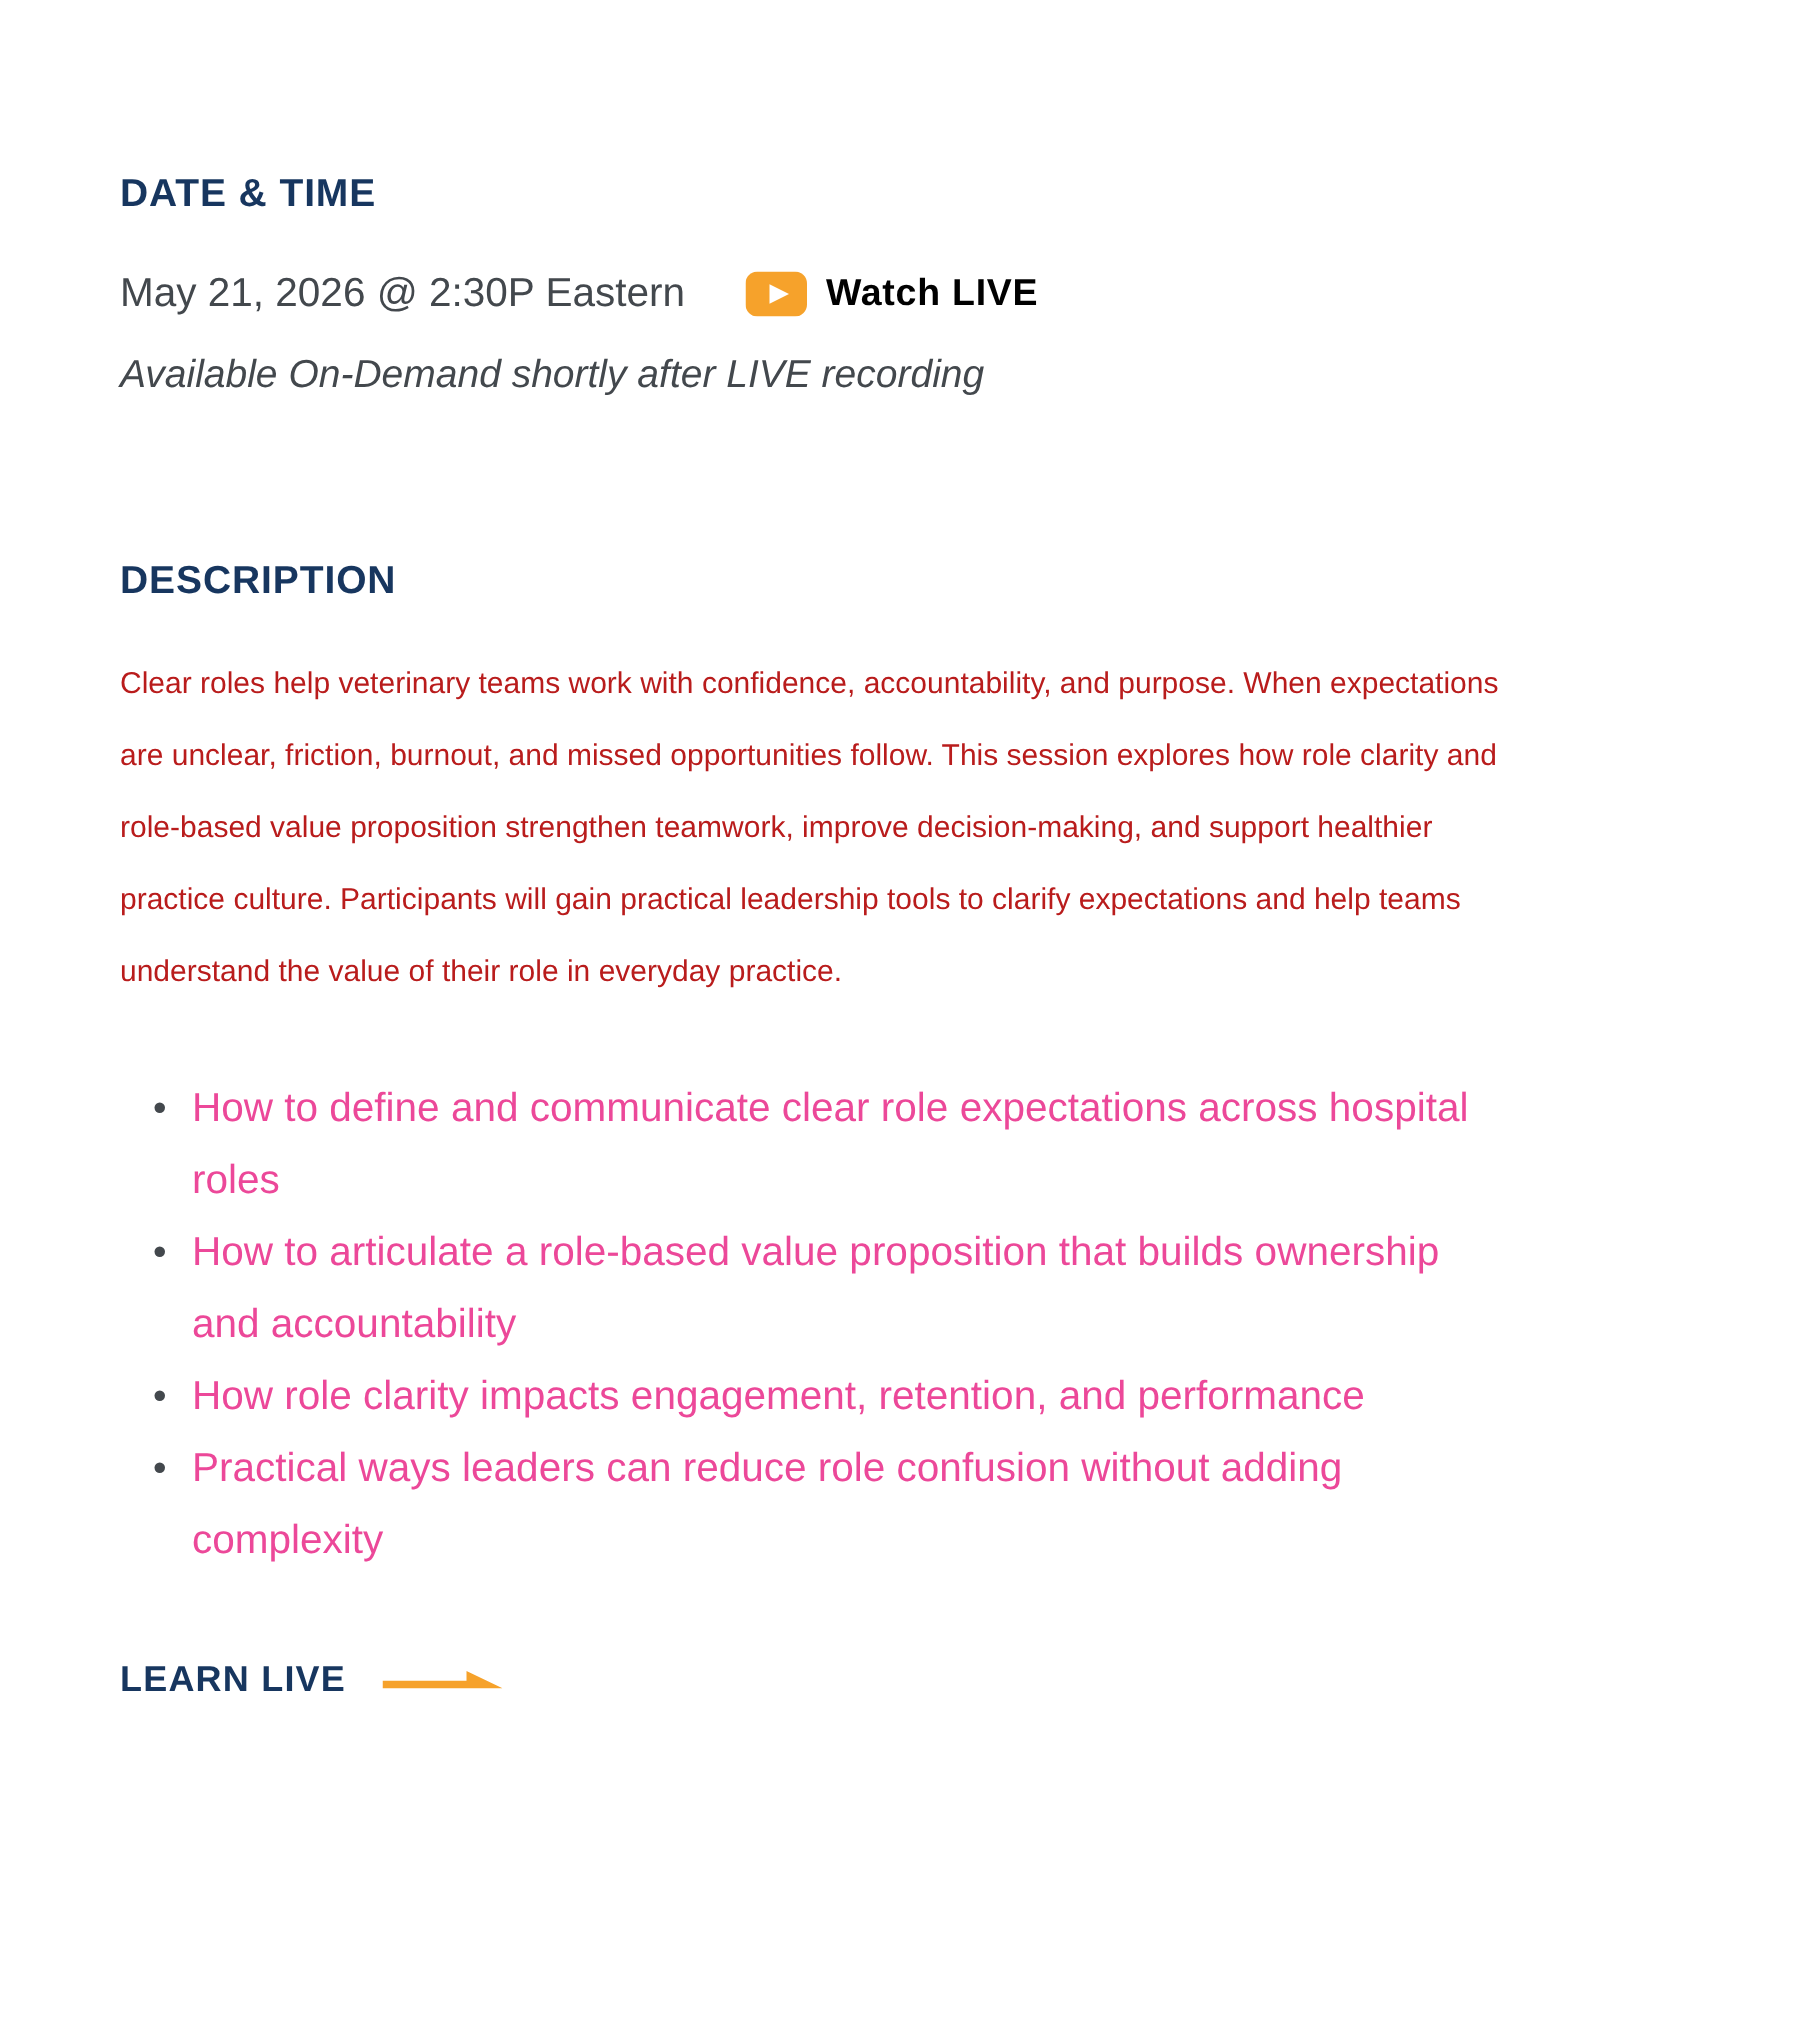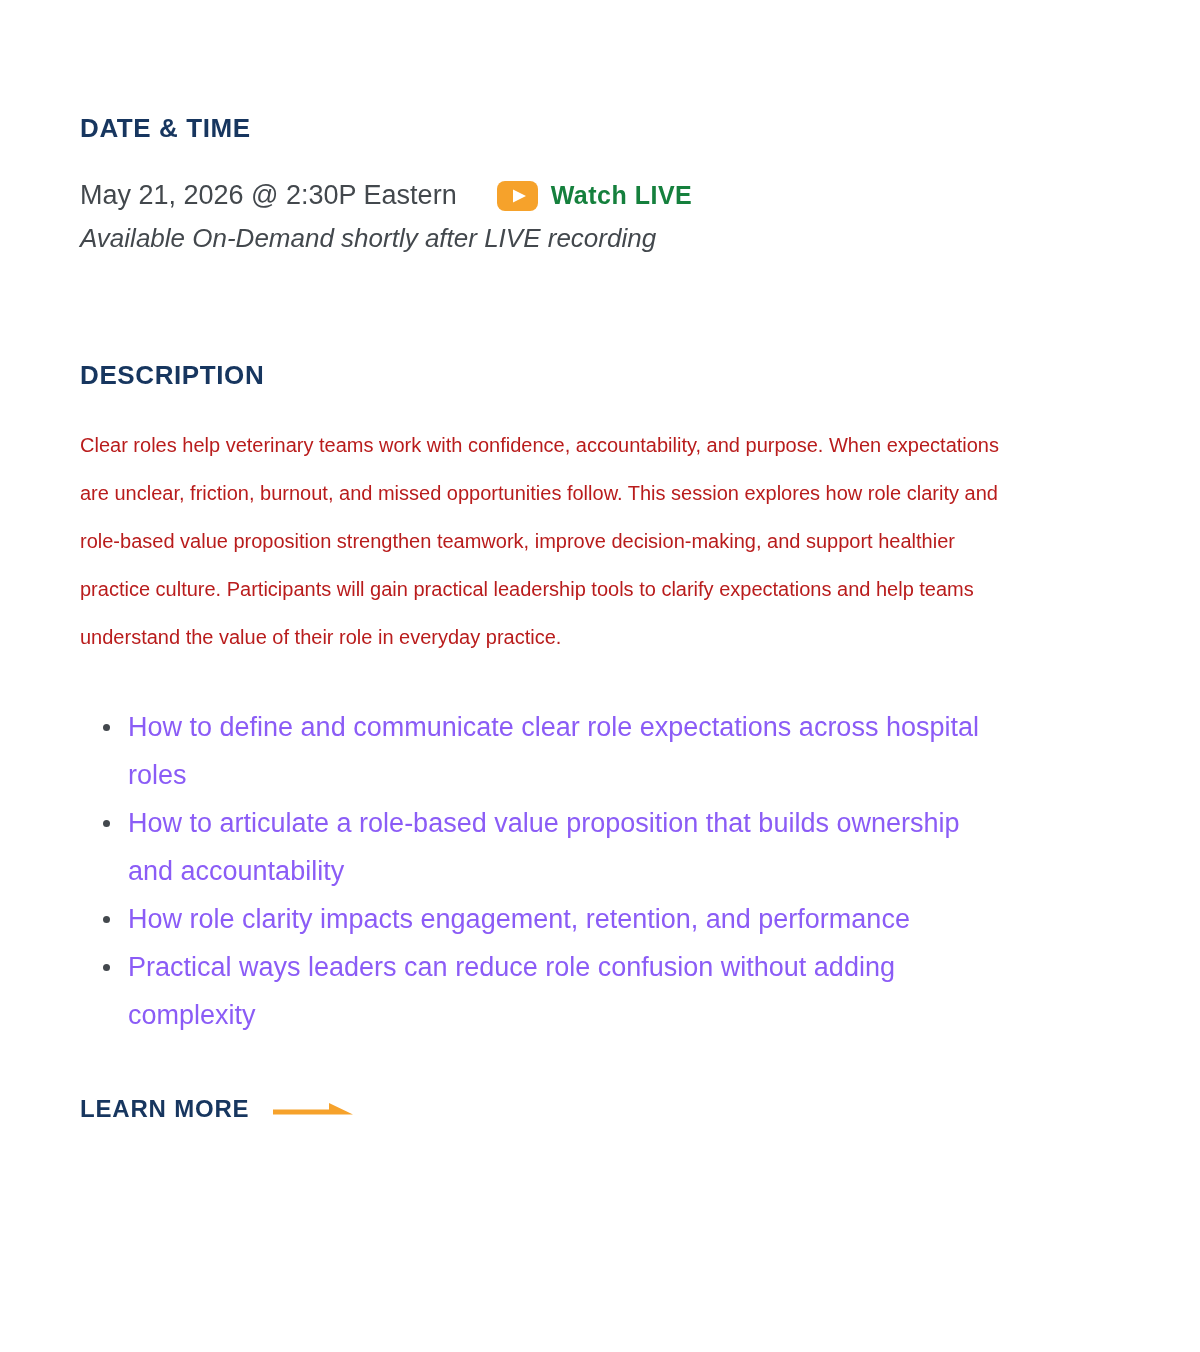--- a/index.html
+++ b/index.html
@@ -38,25 +38,25 @@
     margin-left: 28px;
     cursor: pointer;
     text-decoration: none;
   }
   .play-icon { display: inline-block; line-height: 0; }
   .watch-live-label {
     margin-left: 13px;
     font-size: 25px;
     font-weight: bold;
     letter-spacing: 0.5px;
-    color: #15803d;
+    color: #000000;
   }
 
   .availability-note {
-    margin-top: 12px;
+    margin-top: 23px;
     font-size: 26px;
     font-style: italic;
     color: #43484D;
   }
 
   .description-heading { margin-top: 106px; }
 
   .description-paragraph {
     margin-top: 30px;
     max-width: 980px;
@@ -68,21 +68,21 @@
   .bullet-list {
     margin-top: 42px;
     max-width: 980px;
     list-style: none;
   }
   .bullet-list li {
     position: relative;
     padding-left: 48px;
     font-size: 27px;
     line-height: 48px;
-    color: #8b5cf6;
+    color: #ec4899;
   }
   .bullet-list li::before {
     content: "";
     position: absolute;
     left: 23px;
     top: 21px;
     width: 7px;
     height: 7px;
     border-radius: 50%;
     background: #43484D;
@@ -135,21 +135,21 @@
 
   <ul class="bullet-list">
     <li>How to define and communicate clear role expectations across hospital roles</li>
     <li>How to articulate a role-based value proposition that builds ownership and accountability</li>
     <li>How role clarity impacts engagement, retention, and performance</li>
     <li>Practical ways leaders can reduce role confusion without adding complexity</li>
   </ul>
 
   <div class="learn-more-row">
     <a class="learn-more-link">
-      <span class="learn-more-label">LEARN MORE</span>
+      <span class="learn-more-label">LEARN LIVE</span>
       <span class="arrow-icon">
         <svg width="80" height="20" viewBox="0 0 80 20">
           <polygon points="0,10.5 56,10.5 56,4 80,15.5 0,15.5" fill="#F6A22B"></polygon>
         </svg>
       </span>
     </a>
   </div>
 
 </div>
 

